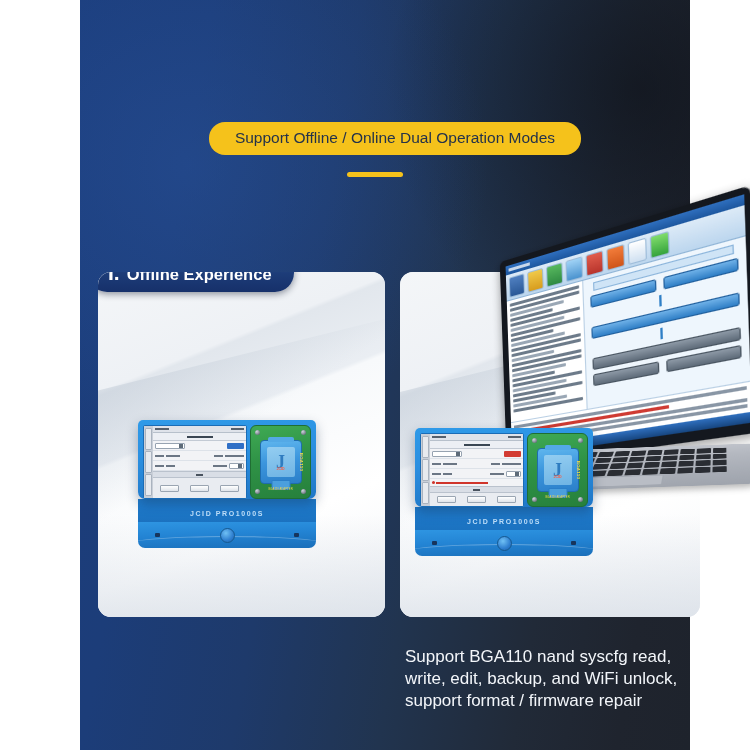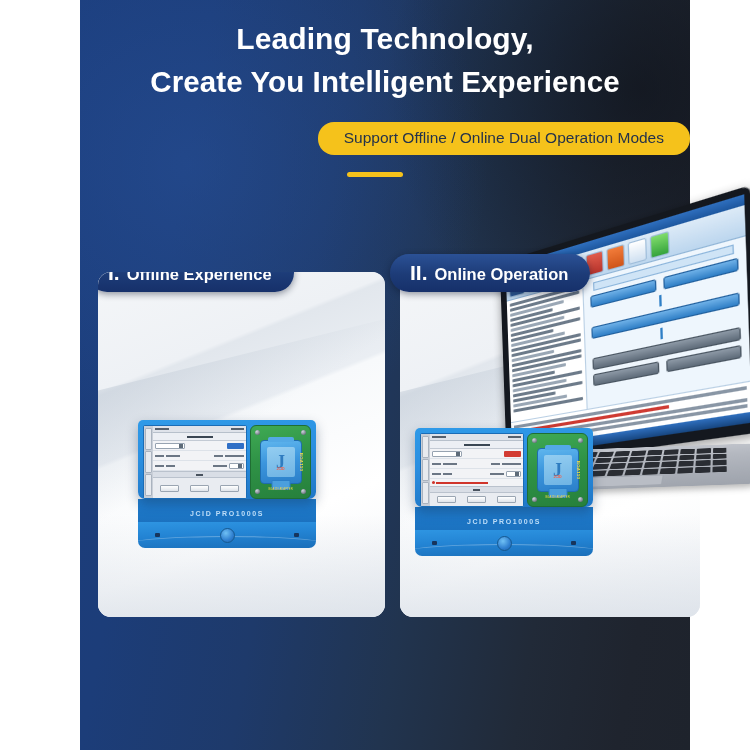--- a/index.html
+++ b/index.html
@@ -52,21 +52,21 @@
     font-weight:bold;
     letter-spacing:.1px;
     line-height:1.42;
     white-space:nowrap;
   }
   .head-line.l2 { font-size:29.5px; }
 
   
   #subbadge-wrap {
     position:absolute; left:80px; top:122px; width:610px;
-    text-align:right; z-index:5;padding-left:20px;
+    text-align:center; z-index:5;padding-left:20px;
   }
   #subbadge {
     display:inline-block;
     background:#f5c21b;
     color:#24324a;
     font-size:15.5px;
     font-weight:normal;
     padding:7px 26px 8px;
     border-radius:16px;
     white-space:nowrap;
@@ -403,24 +403,20 @@
   #caption-left  { left:108px; width:290px; }
   #caption-right { left:405px; width:300px; }
 </style>
 </head>
 <body>
 
 <div id="stage">
 
   <div id="backdrop"></div>
 
-  <div id="headline">
-    <div class="head-line l1">Leading Technology,</div>
-    <div class="head-line l2">Create You Intelligent Experience</div>
-  </div>
 
   <div id="subbadge-wrap">
     <span id="subbadge">Support Offline / Online Dual Operation Modes</span>
   </div>
   <div id="divider"></div>
 
   <div class="panel" id="panel-left">
 
     <div class="photo-card">
       <div class="studio"></div>
@@ -719,21 +715,18 @@
         <div class="dev-brand">
           <span>JCID PRO1000S</span>
         </div>
         <div class="dev-foot">
           <span class="port l"></span>
           <span class="pwr"></span>
           <span class="port r"></span>
         </div>
       </div>
 
-      <div class="sec-badge">
-        <span class="sec-num">II.</span>
-        <span class="sec-label">Online Operation</span>
-      </div>
     </div>
   </div>
 
+  <div class="caption" id="caption-right">Support BGA110 nand syscfg read, write, edit, backup, and WiFi unlock, support format / firmware repair</div>
 
 </div>
 
 </body></html>

